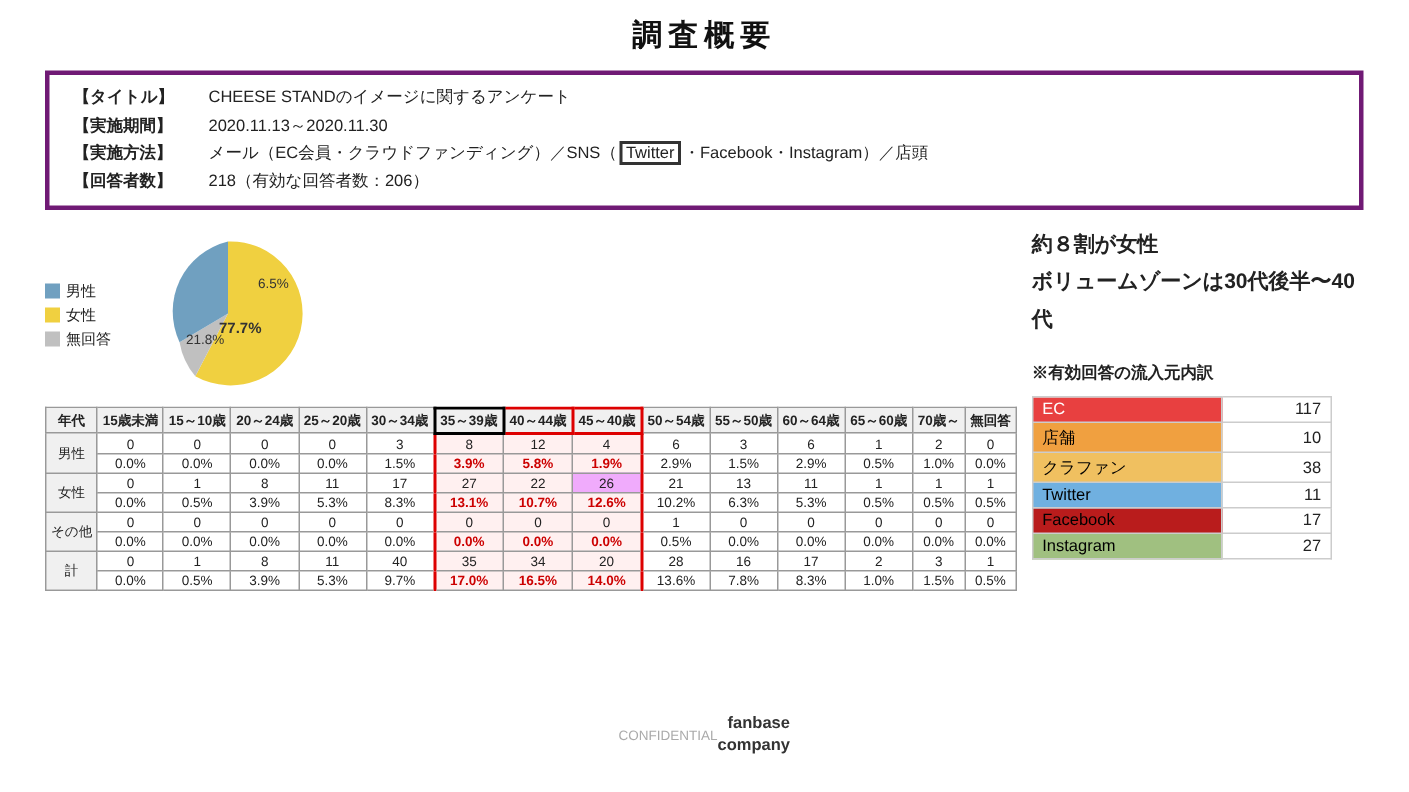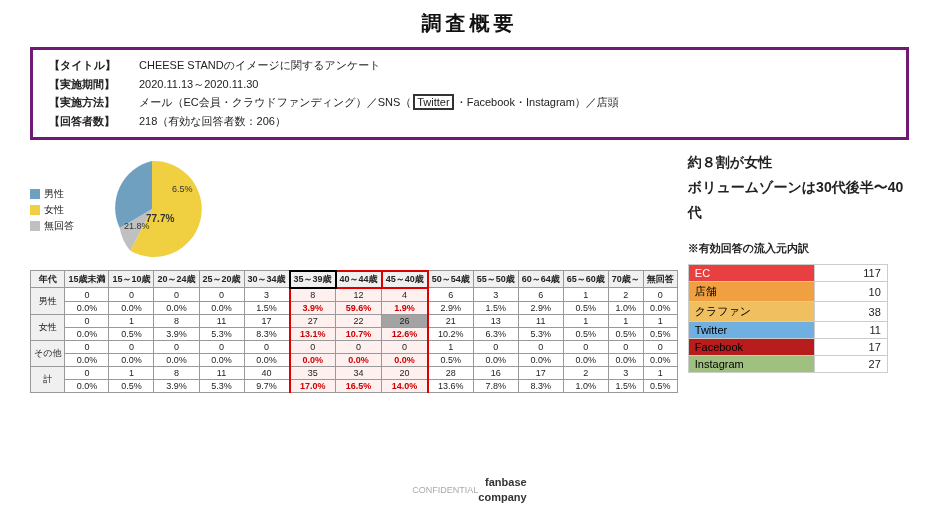--- a/index.html
+++ b/index.html
@@ -258,39 +258,39 @@
                 <td>2</td>
                 <td>0</td>
               </tr>
               <tr>
                 <td>0.0%</td>
                 <td>0.0%</td>
                 <td>0.0%</td>
                 <td>0.0%</td>
                 <td>1.5%</td>
                 <td style="border-left: 2px solid rgb(221, 0, 0); background: rgb(255, 240, 240); font-weight: bold; color: rgb(204, 0, 0);">3.9%</td>
-                <td style="background: rgb(255, 240, 240); font-weight: bold; color: rgb(204, 0, 0);">59.6%</td>
+                <td style="background: rgb(255, 240, 240); font-weight: bold; color: rgb(204, 0, 0);">5.8%</td>
                 <td style="border-right: 2px solid rgb(221, 0, 0); background: rgb(255, 240, 240); font-weight: bold; color: rgb(204, 0, 0);">1.9%</td>
                 <td>2.9%</td>
                 <td>1.5%</td>
                 <td>2.9%</td>
                 <td>0.5%</td>
                 <td>1.0%</td>
                 <td>0.0%</td>
               </tr>
               <tr>
                 <td rowspan="2" class="row-label">女性</td>
                 <td>0</td>
                 <td>1</td>
                 <td>8</td>
                 <td>11</td>
                 <td>17</td>
                 <td style="border-left: 2px solid rgb(221, 0, 0); background: rgb(255, 240, 240);">27</td>
                 <td style="background: rgb(255, 240, 240);">22</td>
-                <td style="border-right: 2px solid rgb(221, 0, 0); background: #a3a3a3;">26</td>
+                <td style="border-right: 2px solid rgb(221, 0, 0); background: #f0abfc;">26</td>
                 <td>21</td>
                 <td>13</td>
                 <td>11</td>
                 <td>1</td>
                 <td>1</td>
                 <td>1</td>
               </tr>
               <tr>
                 <td>0.0%</td>
                 <td>0.5%</td>

